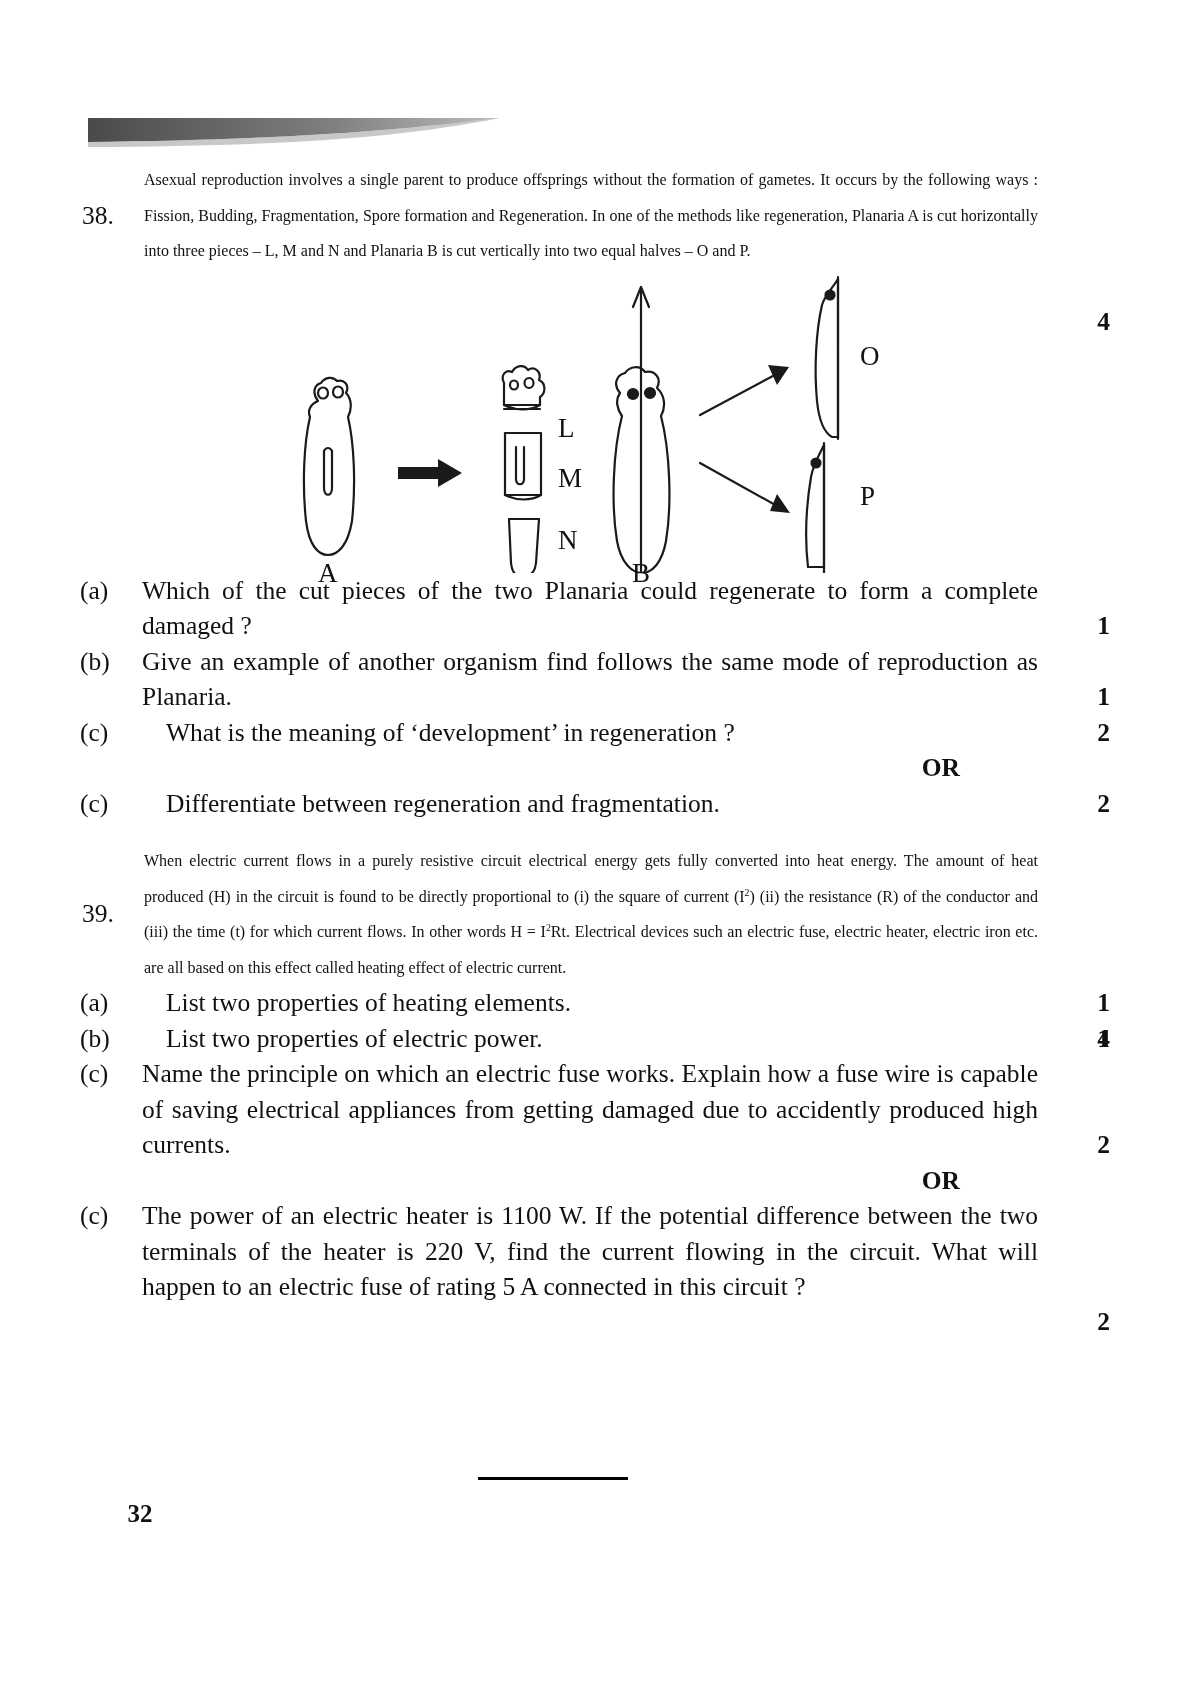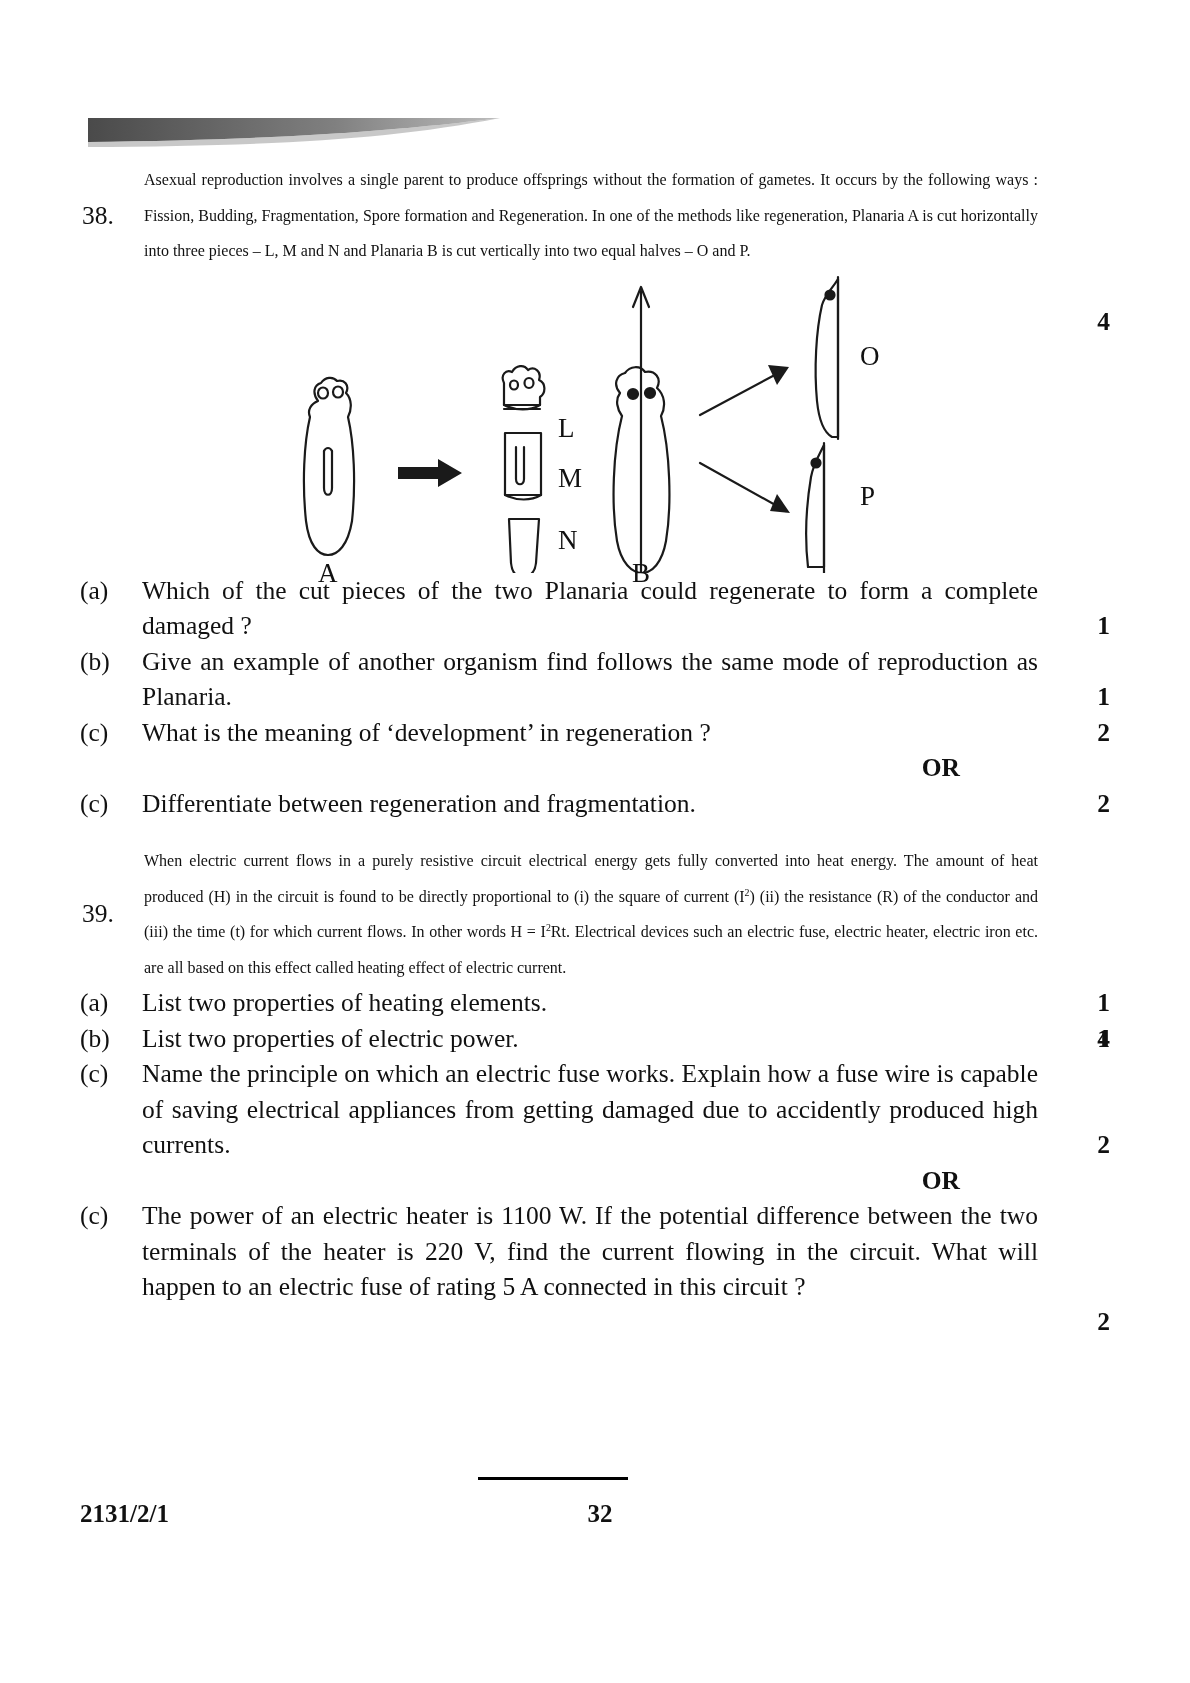--- a/index.html
+++ b/index.html
@@ -89,21 +89,21 @@
     font-size: 25.5px;
     line-height: 35.5px;
   }
   .ptext {
     flex: 1 1 auto;
     font-size: 25.5px;
     line-height: 35.5px;
     text-align: justify;
     padding-right: 72px;
   }
-  .ptext.nojust { text-align: left; }
+  .ptext.nojust { text-align: left; margin-left: 24px; }
 
   .or-line {
     text-align: right;
     font-weight: bold;
     font-size: 25.5px;
     line-height: 35.5px;
     padding-right: 150px;
   }
 
   sup { font-size: 0.62em; vertical-align: super; line-height: 0; }
@@ -324,17 +324,16 @@
         <div class="plabel">(c)</div>
         <div class="ptext">The power of an electric heater is 1100 W. If the potential difference between the two terminals of the heater is 220 V, find the current flowing in the circuit. What will happen to an electric fuse of rating 5 A connected in this circuit ?</div>
         <div class="marks" style="top:106px;">2</div>
       </div>
     </div>
 
   </div>
 
   <div class="footrule"></div>
   <div class="footer">
-    <div class="foot-code">2131/2/1</div>
     <div class="foot-page">32</div>
   </div>
 
 </div>
 
 </body></html>

